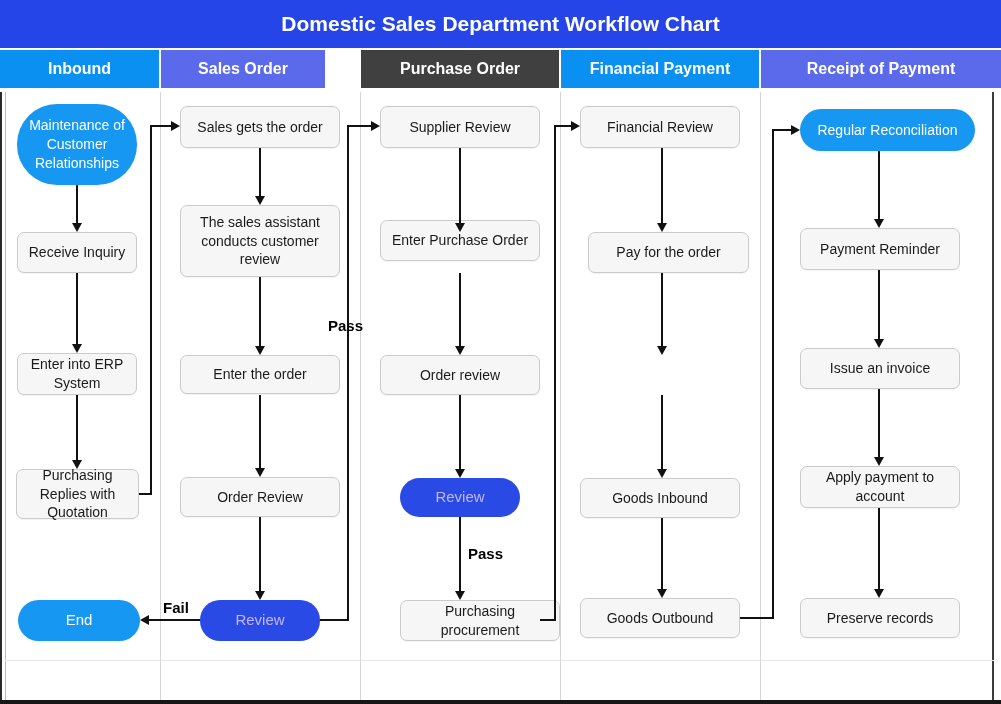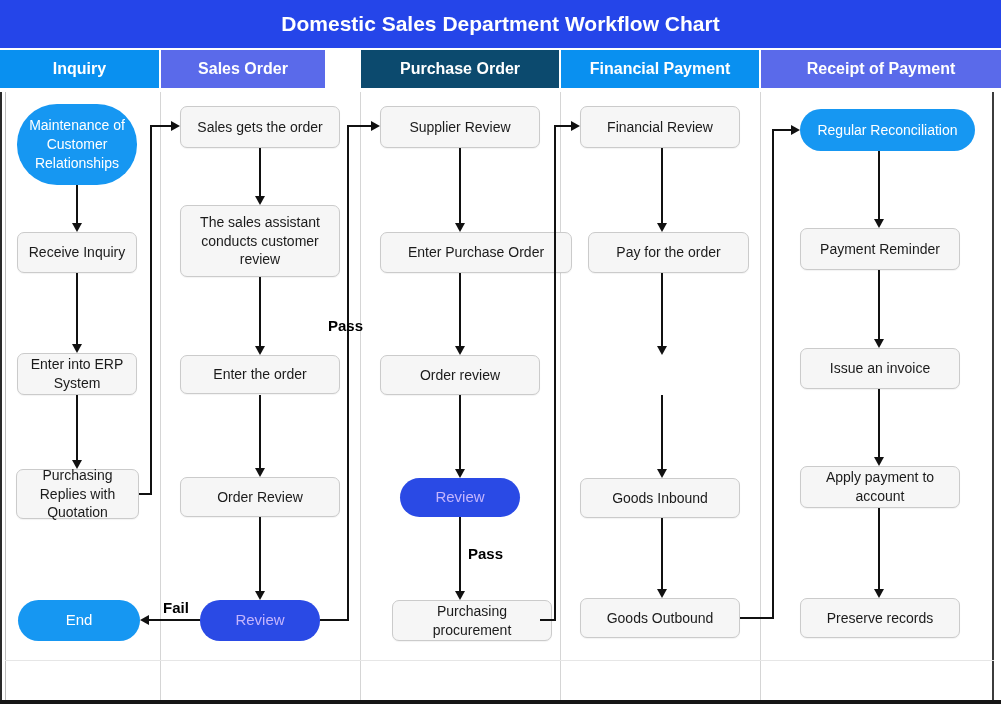--- a/index.html
+++ b/index.html
@@ -4,21 +4,21 @@
 <style>
   html,body{margin:0;padding:0;background:#fff;}
   #stage{position:relative;width:1001px;height:704px;background:#fff;overflow:hidden;
          font-family:"Liberation Sans",sans-serif;}
   .title-bar{position:absolute;left:0;top:0;width:1001px;height:48px;background:#2545E9;
              color:#fff;font-size:21px;font-weight:bold;display:flex;align-items:center;justify-content:center;}
   .lane-h{position:absolute;top:50px;height:38px;color:#fff;font-size:16px;font-weight:bold;
           display:flex;align-items:center;justify-content:center;}
   .azure{background:#0990F0;}
   .slate{background:#5A6AEA;}
-  .indigo{background:#0c4a6e;}
+  .indigo{background:#404040;}
   .divider{position:absolute;top:92px;height:608px;width:1px;background:#D5D5D5;}
   .frame{position:absolute;left:5px;top:92px;width:989px;height:608px;box-sizing:border-box;
          border-left:1px solid #BDBDBD;border-right:2px solid #3C3C3C;}
   .hline-faint{position:absolute;left:5px;top:660px;width:989px;height:1px;background:#E6E6E6;}
   .bottom-bar{position:absolute;left:0;top:700px;width:1001px;height:4px;background:#161616;}
   .left-edge{position:absolute;left:0;top:92px;width:2px;height:612px;background:#2A2A2A;}
   .node{position:absolute;box-sizing:border-box;display:flex;align-items:center;justify-content:center;
         text-align:center;font-size:14px;line-height:1.35;padding:2px 4px;}
   .process{background:#F6F6F6;border:1px solid #CBCBCB;border-radius:7px;color:#1B1B1B;
            box-shadow:0 1px 1px rgba(0,0,0,0.05);}
@@ -34,21 +34,21 @@
            border-bottom:5px solid transparent;border-right:9px solid #111;}
   .edge-label{position:absolute;font-size:15px;font-weight:bold;color:#000;}
 </style>
 </head>
 <body>
 
 <div id="stage">
 
   <div class="title-bar">Domestic Sales Department Workflow Chart</div>
 
-  <div class="lane-h azure" style="left:0;width:159px">Inquiry</div>
+  <div class="lane-h azure" style="left:0;width:159px">Inbound</div>
   <div class="lane-h slate" style="left:161px;width:164px">Sales Order</div>
   <div class="lane-h indigo" style="left:361px;width:198px">Purchase Order</div>
   <div class="lane-h azure" style="left:561px;width:198px">Financial Payment</div>
   <div class="lane-h slate" style="left:761px;width:240px">Receipt of Payment</div>
 
   <div class="frame"></div>
   <div class="left-edge"></div>
   <div class="divider" style="left:160px"></div>
   <div class="divider" style="left:360px"></div>
   <div class="divider" style="left:560px"></div>
@@ -62,24 +62,24 @@
   <div class="node process" style="left:16px;top:469px;width:123px;height:50px;padding:2px 1px">Purchasing Replies with Quotation</div>
   <div class="node term" style="left:18px;top:600px;width:122px;height:41px;border-radius:21px;font-size:15px">End</div>
 
   <div class="node process" style="left:180px;top:106px;width:160px;height:42px">Sales gets the order</div>
   <div class="node process" style="left:180px;top:205px;width:160px;height:72px">The sales assistant conducts customer review</div>
   <div class="node process" style="left:180px;top:355px;width:160px;height:39px">Enter the order</div>
   <div class="node process" style="left:180px;top:477px;width:160px;height:40px">Order Review</div>
   <div class="node review" style="left:200px;top:600px;width:120px;height:41px">Review</div>
 
   <div class="node process" style="left:380px;top:106px;width:160px;height:42px">Supplier Review</div>
-  <div class="node process" style="left:380px;top:232px;width:192px;height:41px">Enter Purchase Order</div>
+  <div class="node process" style="left:380px;top:220px;width:160px;height:41px">Enter Purchase Order</div>
   <div class="node process" style="left:380px;top:355px;width:160px;height:40px">Order review</div>
   <div class="node review" style="left:400px;top:478px;width:120px;height:39px">Review</div>
-  <div class="node process" style="left:392px;top:600px;width:160px;height:41px">Purchasing procurement</div>
+  <div class="node process" style="left:400px;top:600px;width:160px;height:41px">Purchasing procurement</div>
 
   <div class="node process" style="left:580px;top:106px;width:160px;height:42px">Financial Review</div>
   <div class="node process" style="left:588px;top:232px;width:161px;height:41px">Pay for the order</div>
   <div class="node process" style="left:580px;top:478px;width:160px;height:40px">Goods Inbound</div>
   <div class="node process" style="left:580px;top:598px;width:160px;height:40px">Goods Outbound</div>
 
   <div class="node term" style="left:800px;top:109px;width:175px;height:42px;border-radius:21px">Regular Reconciliation</div>
   <div class="node process" style="left:800px;top:228px;width:160px;height:42px">Payment Reminder</div>
   <div class="node process" style="left:800px;top:348px;width:160px;height:41px">Issue an invoice</div>
   <div class="node process" style="left:800px;top:466px;width:160px;height:42px">Apply payment to account</div>

